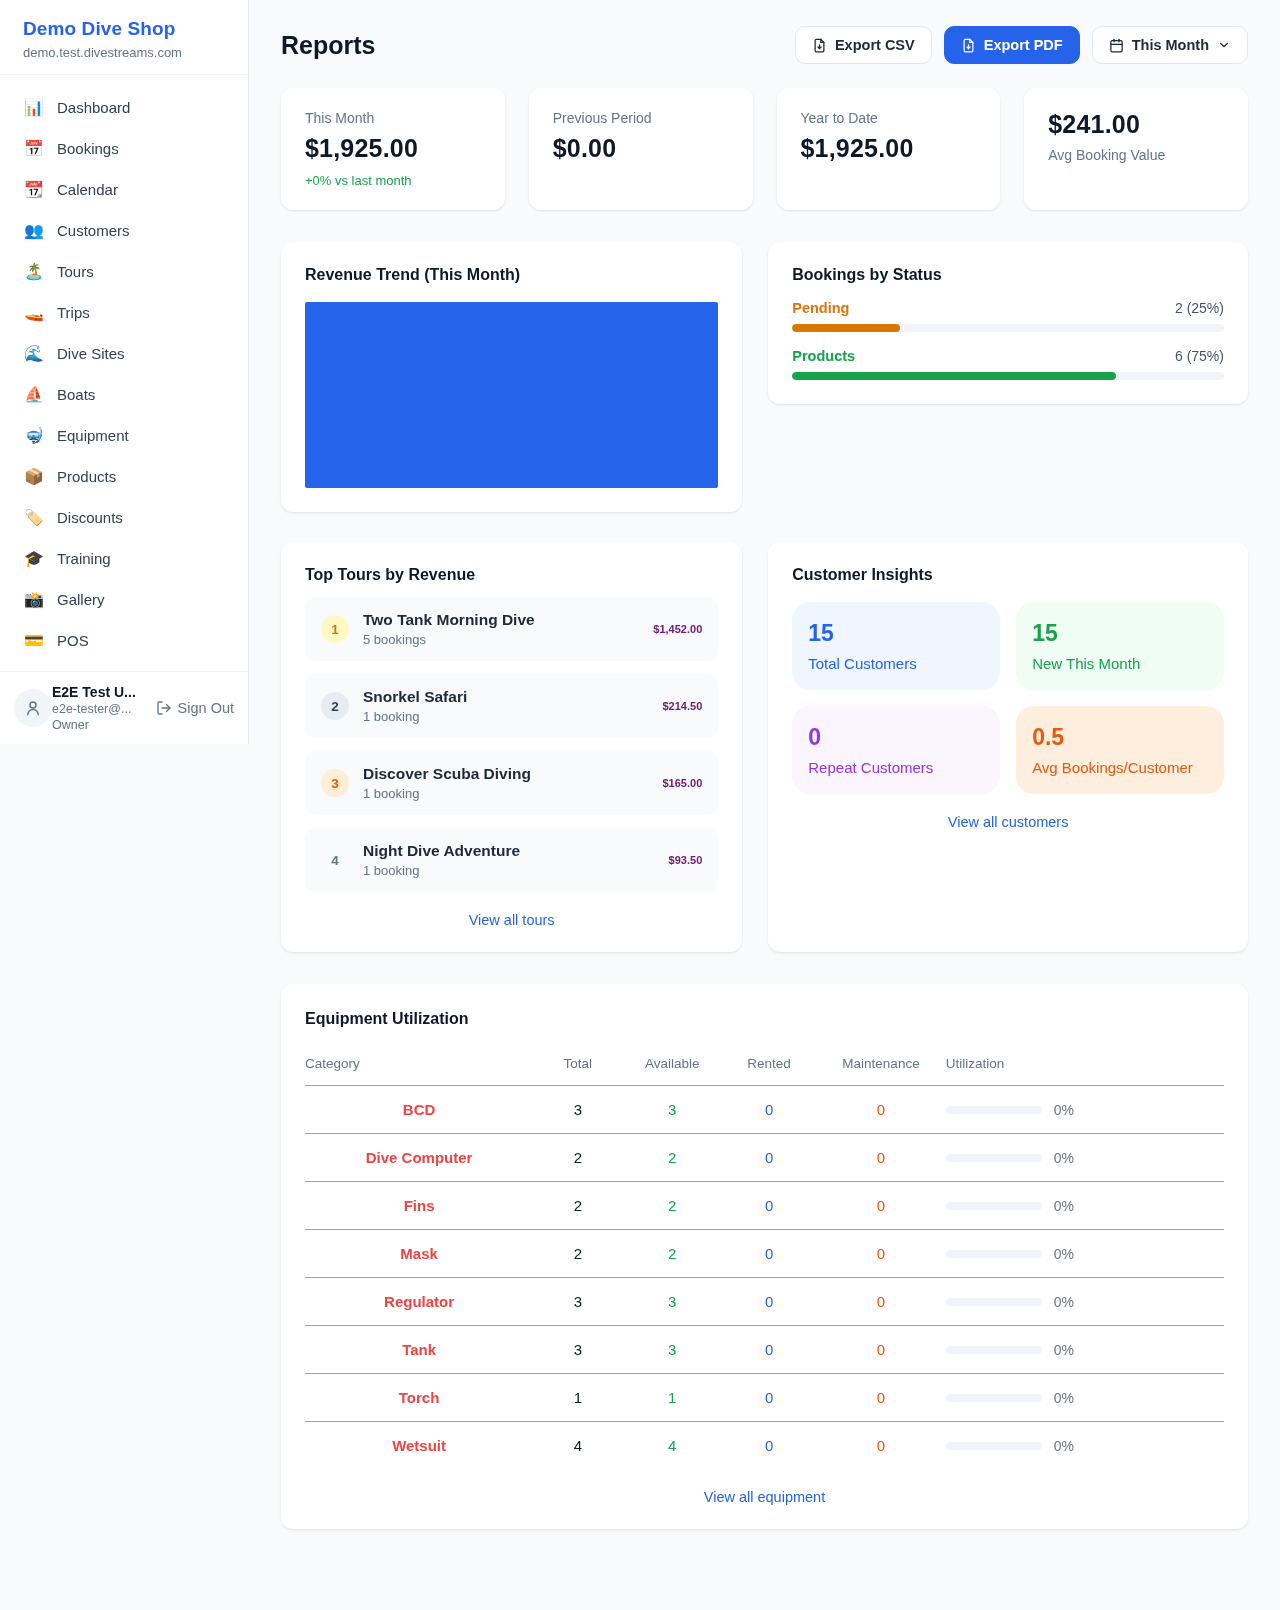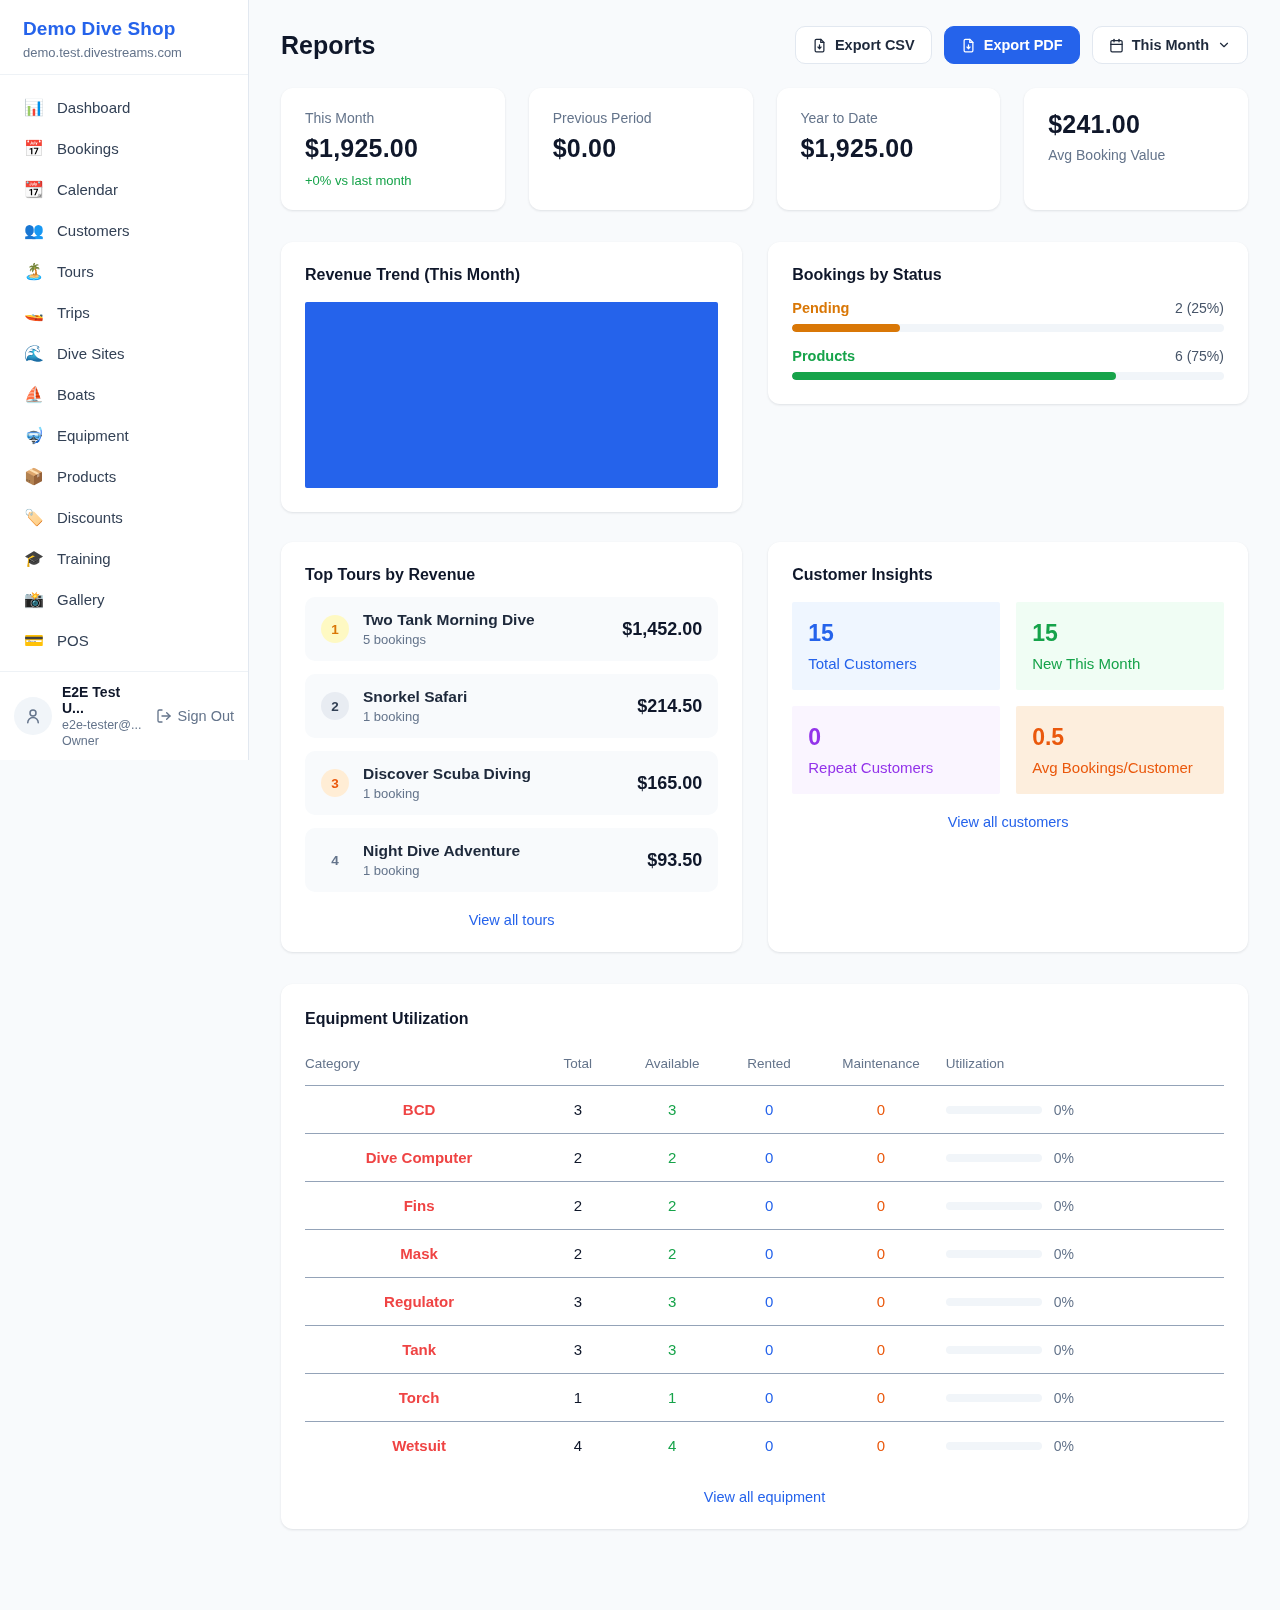--- a/index.html
+++ b/index.html
@@ -13,21 +13,21 @@
 
   
   .sidebar { width:249px; background:#fff; border-right:1px solid #e2e8f0; flex:0 0 auto; }
   .side-head { padding:18px 16px 14px 23px; border-bottom:1px solid #eef2f6; }
   .shop-name { color:#2563eb; font-size:19px; font-weight:700; letter-spacing:.1px; }
   .shop-domain { color:#64748b; font-size:13px; margin-top:5px; }
   .nav { padding:12px 0 10px 0; }
   .nav-item { display:flex; align-items:center; gap:13px; padding:11px 24px; cursor:pointer; }
   .nav-ico { width:20px; font-size:16px; text-align:center; }
   .nav-label { font-size:15px; color:#334155; }
-  .user-panel { border-top:1px solid #eef2f6; padding:12px 14px; display:flex; align-items:center; gap:10px; }
+  .user-panel { border-top:1px solid #eef2f6; padding:12px 14px; display:flex; align-items:center; gap:0; }
   .avatar { width:38px; height:38px; border-radius:50%; background:#f1f5f9; display:flex; align-items:center; justify-content:center; color:#64748b; flex:0 0 auto; }
   .user-meta { flex:1; min-width:0; }
   .user-name { font-size:14px; font-weight:700; color:#0f172a; }
   .user-email, .user-role { font-size:12.5px; color:#64748b; margin-top:2px; }
   .signout { display:flex; align-items:center; gap:6px; color:#64748b; font-size:14.5px; cursor:pointer; white-space:nowrap; }
 
   
   .main { flex:1; padding:26px 32px 40px 32px; }
   .page-head { display:flex; align-items:center; justify-content:space-between;gap:8px; }
   .page-title { font-size:25px; font-weight:800; color:#0f172a; }
@@ -67,25 +67,25 @@
   .tours-card, .insights-card { padding:24px; }
   .tour-row { display:flex; align-items:center; gap:14px; background:#f8fafc; border-radius:10px; padding:14px 16px; margin-top:13px; }
   .rank { width:28px; height:28px; border-radius:50%; display:flex; align-items:center; justify-content:center; font-size:13.5px; font-weight:700; flex:0 0 auto; }
   .rank-1 { background:#fef9c3; color:#d97706; }
   .rank-2 { background:#e8ecf2; color:#334155; }
   .rank-3 { background:#ffedd5; color:#ea580c; }
   .rank-4 { background:transparent; color:#64748b; }
   .tour-meta { flex:1; min-width:0; }
   .tour-name { font-size:15.5px; font-weight:700; color:#1e293b; }
   .tour-sub { font-size:13px; color:#64748b; margin-top:3px; }
-  .tour-price { font-size:18px; font-weight:700; color:#0f172a; white-space:nowrap; }
+  .tour-price { font-size:11px; font-weight:700; color:#701a75; white-space:nowrap; }
   .view-all { display:block; text-align:center; color:#2563eb; font-size:14.5px; margin-top:20px; text-decoration:none; cursor:pointer; }
 
   .insight-grid { display:grid; grid-template-columns:1fr 1fr; gap:16px; margin-top:18px; }
-  .insight-tile { border-radius:2px; padding:18px 16px; }
+  .insight-tile { border-radius:18px; padding:18px 16px; }
   .insight-num { font-size:23px; font-weight:800; }
   .insight-label { font-size:15px; margin-top:8px; }
   .tile-blue   { background:#eff6ff; } .tile-blue .insight-num, .tile-blue .insight-label { color:#2563eb; }
   .tile-green  { background:#f0fdf4; } .tile-green .insight-num, .tile-green .insight-label { color:#16a34a; }
   .tile-purple { background:#faf5ff; } .tile-purple .insight-num, .tile-purple .insight-label { color:#9333ea; }
   .tile-orange { background:#fdeedd; } .tile-orange .insight-num, .tile-orange .insight-label { color:#ea580c; }
 
   .equip-card { margin-top:32px; padding:26px 24px 24px 24px; }
   table.equip { width:100%; border-collapse:collapse; margin-top:18px; }
   table.equip th { font-size:13.5px; font-weight:400; color:#64748b; text-align:center; padding:10px 0 14px 0; border-bottom:1px solid #94a3b8; }

